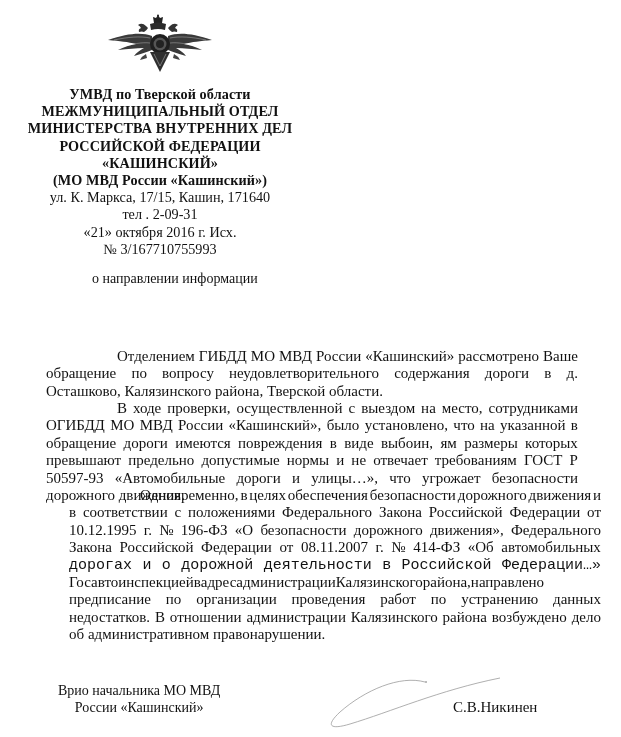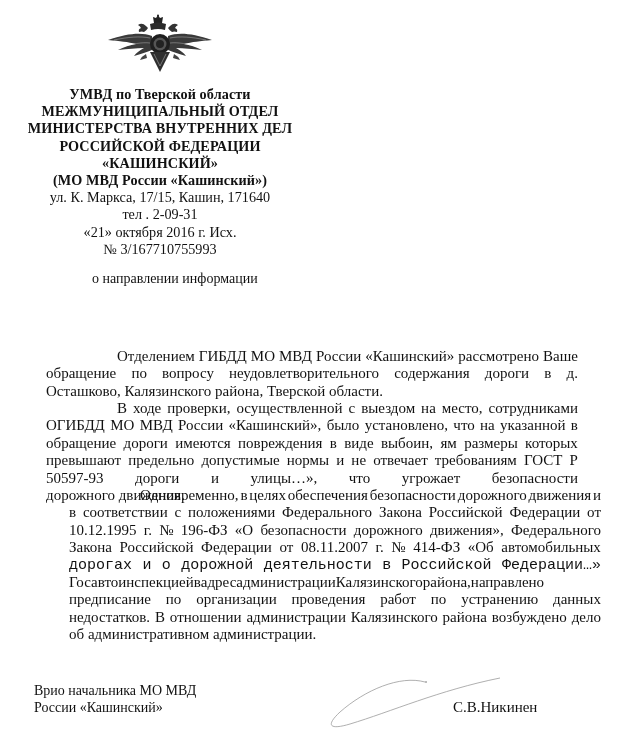--- a/index.html
+++ b/index.html
@@ -13,21 +13,21 @@
   .header .b { font-weight:bold; font-size:14.2px; line-height:17.2px; letter-spacing:0.1px; white-space:nowrap; }
   .header .n { font-size:14.2px; line-height:17.2px; white-space:nowrap; }
 
   .subject { position:absolute; left:92px; top:270px; font-size:14px; line-height:17px; white-space:nowrap; }
 
   .body { position:absolute; left:46px; width:532px; font-size:15px; line-height:17.4px; }
   .line { display:block; text-align:justify; text-align-last:justify; white-space:nowrap; height:17.4px; overflow:visible; }
   .line.last { text-align-last:left; }
   .line.indent { padding-left:71px; }
 
-  .sig-left { position:absolute; left:34px; top:682px; font-size:14px; line-height:17.4px; white-space:nowrap; }
+  .sig-left { position:absolute; left:58px; top:682px; font-size:14px; line-height:17.4px; white-space:nowrap;text-align:center; }
   .sig-name { position:absolute; left:453px; top:699px; font-size:15px; line-height:17.4px; white-space:nowrap; }
   .signature { position:absolute; left:320px; top:660px; width:220px; height:70px; }
 </style>
 </head>
 <body>
 
 <div class="page">
 
   <svg class="emblem" viewBox="0 0 108 62">
 
@@ -139,20 +139,21 @@
         <span>нормы</span>
         <span>и</span>
         <span>не</span>
         <span>отвечает</span>
         <span>требованиям</span>
         <span>ГОСТ</span>
         <span>Р</span>
       </div>
     <div class="line" style="display: flex; justify-content: space-between;">
         <span>50597-93</span>
+        <span>«Автомобильные</span>
         <span>дороги</span>
         <span>и</span>
         <span>улицы…»,</span>
         <span>что</span>
         <span>угрожает</span>
         <span>безопасности</span>
       </div>
     <div class="line last">дорожного движения.</div>
   </div>
 
@@ -233,21 +234,21 @@
     <div class="line" style="display: flex; justify-content: space-between;">
         <span>недостатков.</span>
         <span>В</span>
         <span>отношении</span>
         <span>администрации</span>
         <span>Калязинского</span>
         <span>района</span>
         <span>возбуждено</span>
         <span>дело</span>
       </div>
-    <div class="line last">об административном администрации.</div>
+    <div class="line last">об административном правонарушении.</div>
   </div>
 
   <div class="sig-left">
     <div>Врио начальника МО МВД</div>
     <div>России «Кашинский»</div>
   </div>
 
   <svg class="signature" viewBox="0 0 220 70">
     <path d="M105 22 C80 15 45 30 20 52 C5 66 10 70 30 64 C70 52 120 30 180 18" stroke="#9a9a9a" stroke-width="0.8" fill="none"></path>
     <circle cx="106" cy="22" r="0.8" fill="#666"></circle>

